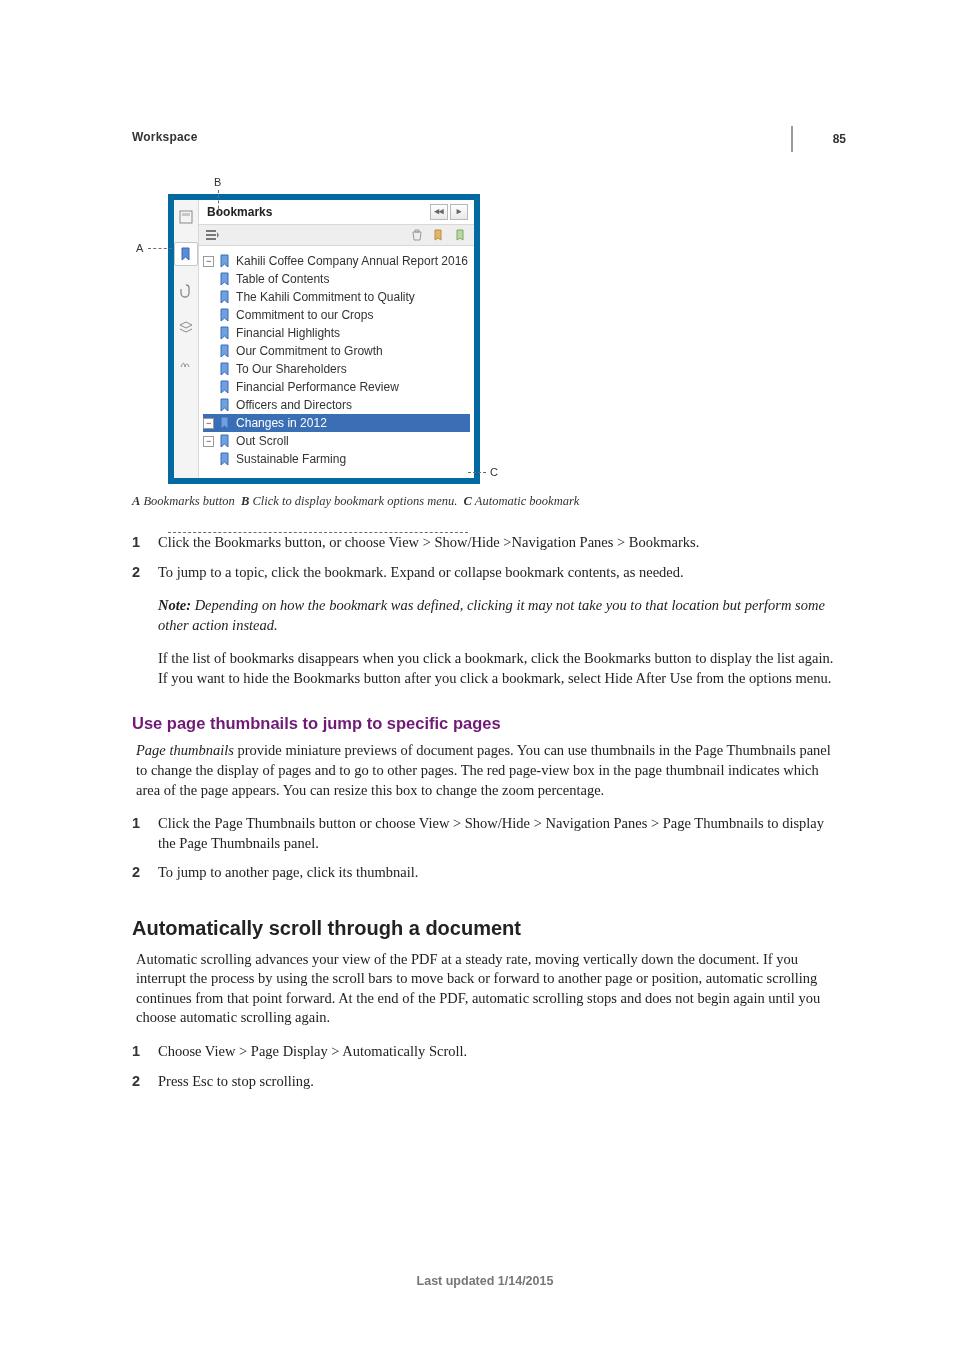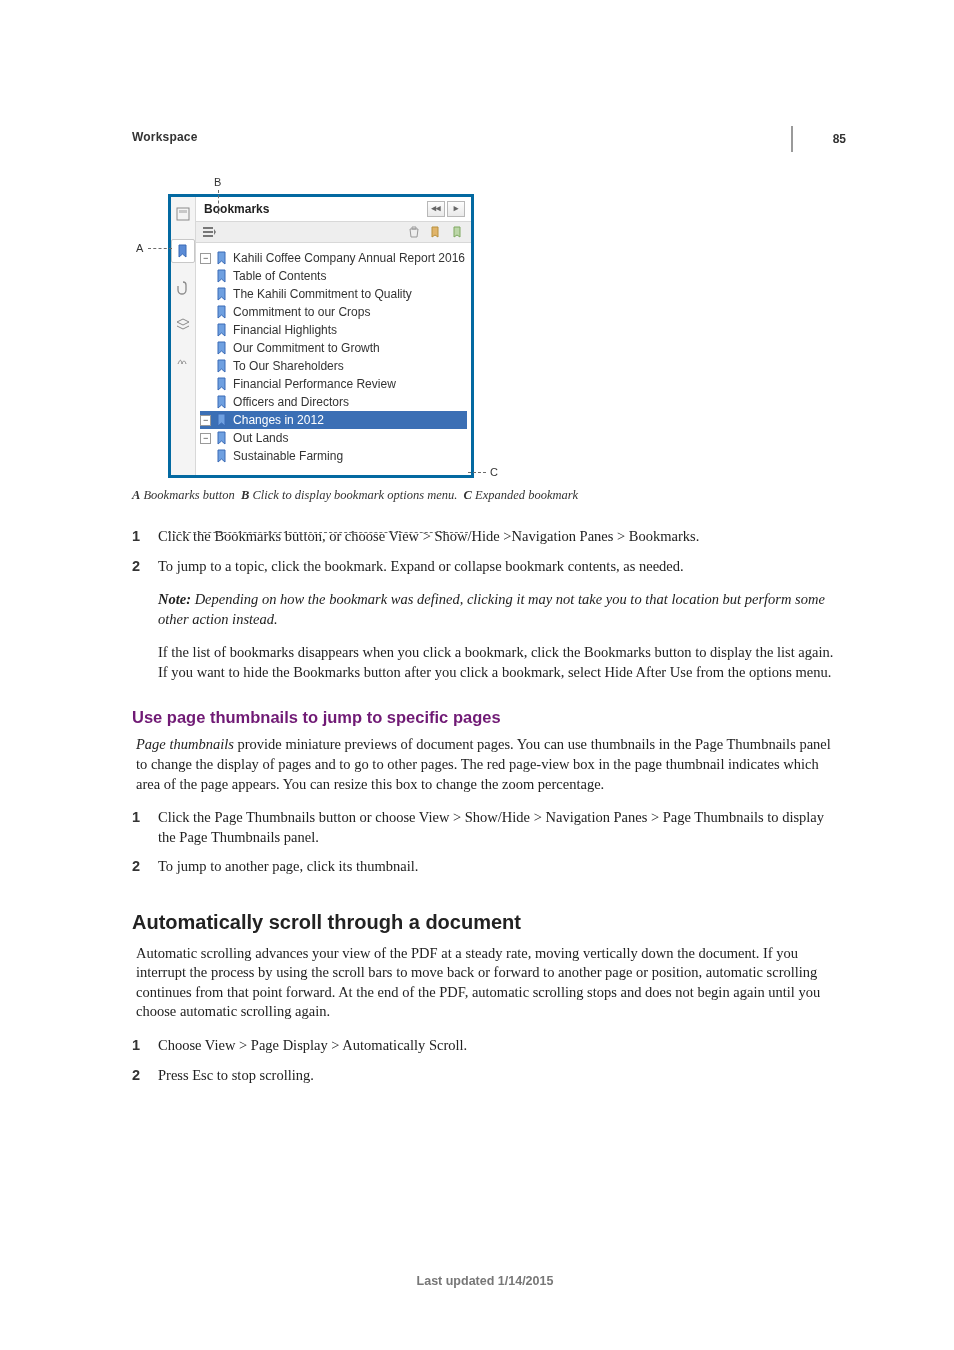--- a/index.html
+++ b/index.html
@@ -46,21 +46,21 @@
   }
 
   
   .figure {
     position: relative;
     margin-left: 4px;
     margin-bottom: 10px;
     width: 340px;
   }
   .panel-outer {
-    border: 3px solid #0369a1;
+    border: 6px solid #0369a1;
     background: #fff;
     width: 300px;
     margin-left: 32px;
     box-shadow: inset 0 0 0 1px #fff;
   }
   .sidebar-and-body {
     display: flex;
     align-items: stretch;
   }
   .nav-rail {
@@ -425,21 +425,21 @@
                     <path d="M3 1h7v12l-3.5-3L3 13z" fill="#6fa0e0" stroke="#3a6bb6"></path>
                   </svg></span>
               <span class="bm-label">Changes in 2012</span>
             </div>
             <div class="bm-children">
               <div class="bm-row">
                   <span class="collapse-glyph">−</span>
                   <span class="bm-icon"><svg viewBox="0 0 14 14" width="14" height="14">
                       <path d="M3 1h7v12l-3.5-3L3 13z" fill="#6fa0e0" stroke="#3a6bb6"></path>
                     </svg></span>
-                  <span class="bm-label">Out Lands</span>
+                  <span class="bm-label">Out Scroll</span>
                 </div>
               <div class="bm-children">
                 <div class="bm-row">
                     <span class="collapse-spacer"></span>
                     <span class="bm-icon"><svg viewBox="0 0 14 14" width="14" height="14">
                         <path d="M3 1h7v12l-3.5-3L3 13z" fill="#6fa0e0" stroke="#3a6bb6"></path>
                       </svg></span>
                     <span class="bm-label">Sustainable Farming</span>
                   </div>
               </div>
@@ -454,21 +454,21 @@
 
     <div class="panel-bottom-dash" style="left:32px; top:338px; width:300px;"></div>
   </div>
 
   <div class="figure-caption">
     <span class="key">A</span>
     <span>Bookmarks button</span>&nbsp;
     <span class="key">B</span>
     <span>Click to display bookmark options menu.</span>&nbsp;
     <span class="key">C</span>
-    <span>Expanded bookmark</span>
+    <span>Automatic bookmark</span>
   </div>
 
   <ul class="ol">
     <li>
       <span class="num">1</span>
       <span class="txt">Click the Bookmarks button, or choose View &gt; Show/Hide &gt;Navigation Panes &gt; Bookmarks.</span>
     </li>
     <li>
       <span class="num">2</span>
       <span class="txt">To jump to a topic, click the bookmark. Expand or collapse bookmark contents, as needed.</span>

